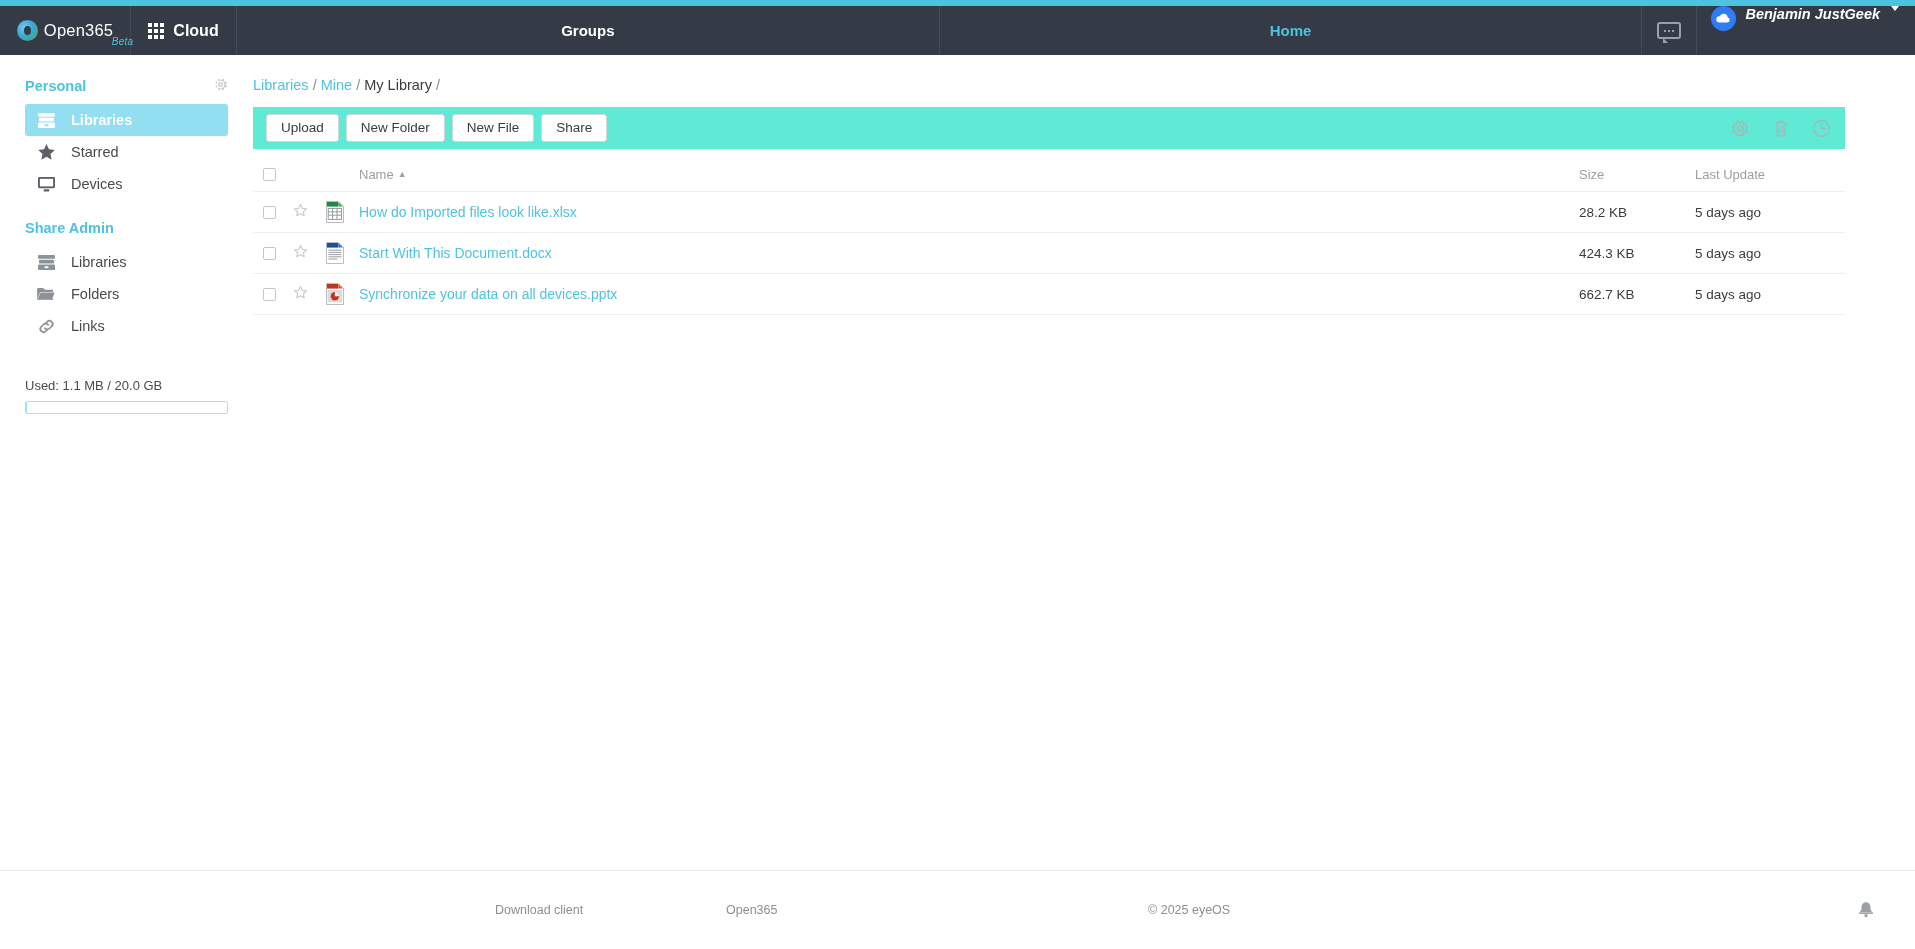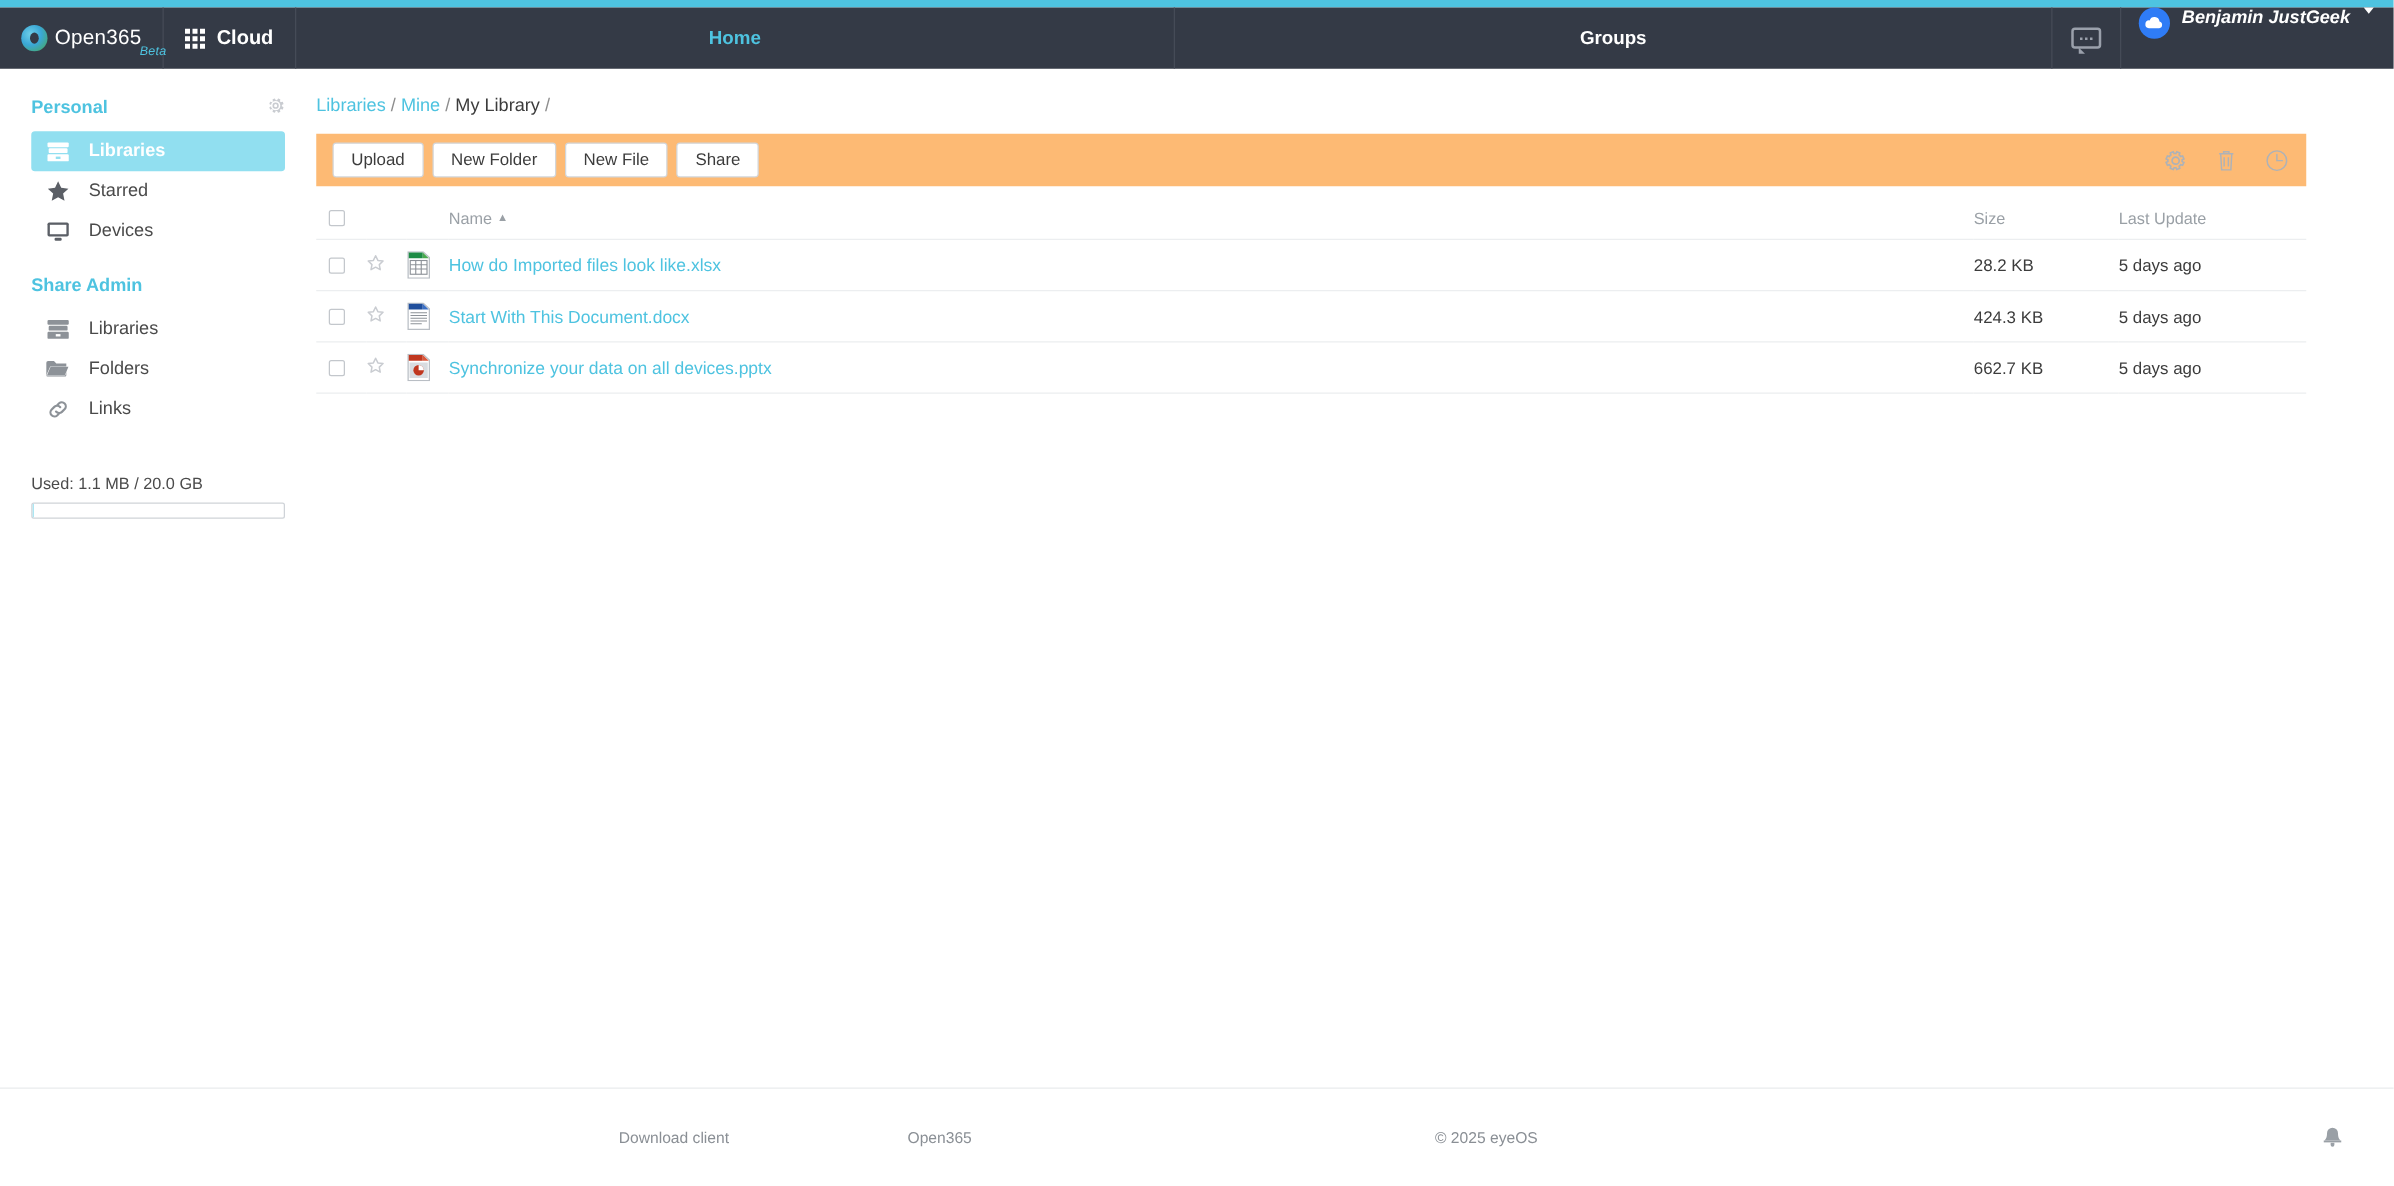--- a/index.html
+++ b/index.html
@@ -122,21 +122,21 @@
   }
   .usage-fill { height: 100%; background: #91dff0; width: 0.5%; }
 
   
   .content { flex: 1; padding: 22px 70px 0 0; min-width: 0; }
   .breadcrumb { font-size: 14.5px; color: #3c3c3c; margin-bottom: 14px; }
   .breadcrumb a { color: #4ec3e0; text-decoration: none; cursor: pointer; }
   .breadcrumb .sep { color: #8d8d8d; }
 
   .toolbar {
-    background: #fdba74; height: 42px;
+    background: #5eead4; height: 42px;
     display: flex; align-items: center; justify-content: space-between;
     padding: 0 14px 0 13px;
   }
   .tool-btns { display: flex; gap: 0; }
   .tbtn {
     background: #ffffff; border: 1px solid #d2d6da;
     font-family: inherit; font-size: 13.5px; color: #3c3c3c;
     padding: 4px 14px; margin-right: 7px; border-radius: 3px; cursor: pointer;
     line-height: 1.4;
   }
@@ -206,26 +206,26 @@
         <i></i>
         <i></i>
         <i></i>
         <i></i>
         <i></i>
         <i></i>
     </span>
     <span class="nav-cloud-label">Cloud</span>
   </div>
 
+  <div class="nav-section">
+    <span>Groups</span>
+  </div>
+
   <div class="nav-section active">
     <span>Home</span>
-  </div>
-
-  <div class="nav-section">
-    <span>Groups</span>
   </div>
 
   <div class="nav-right">
     <div class="nav-chat">
       <span class="chat-icon">
         <i></i>
           <i></i>
           <i></i>
       </span>
     </div>

